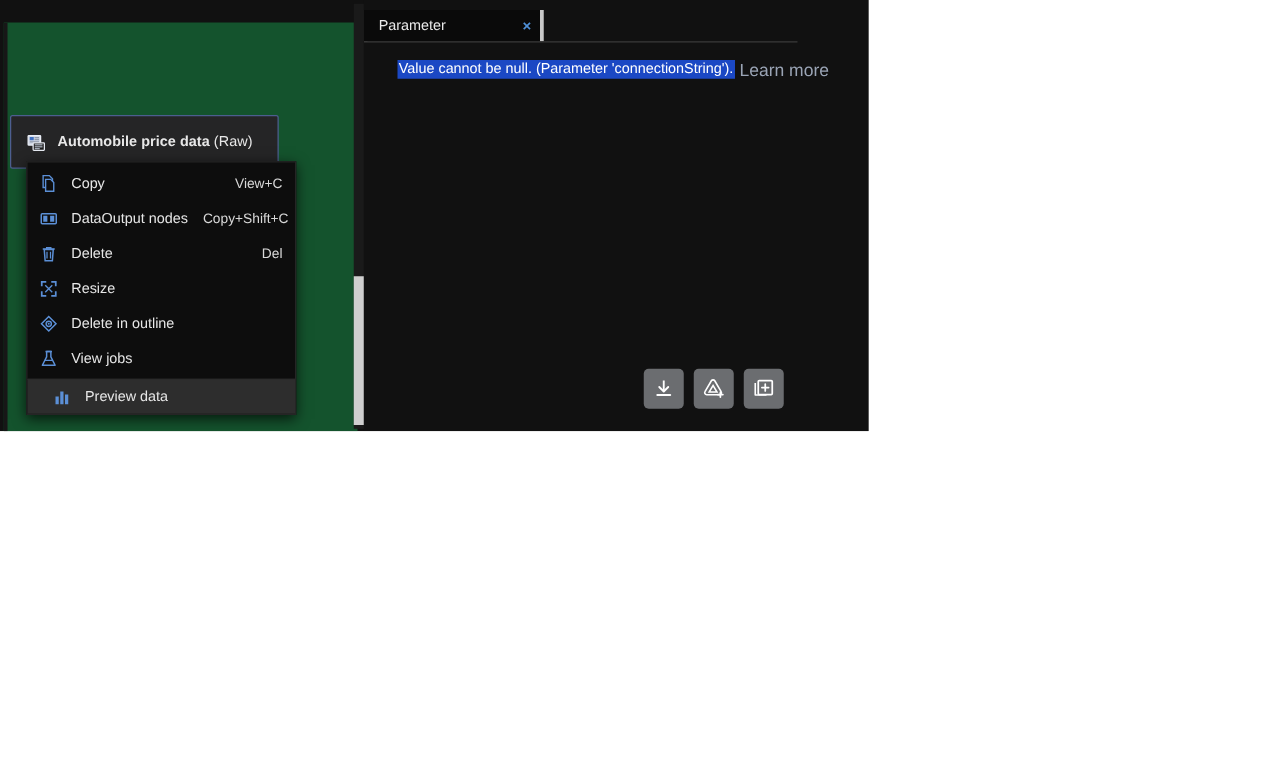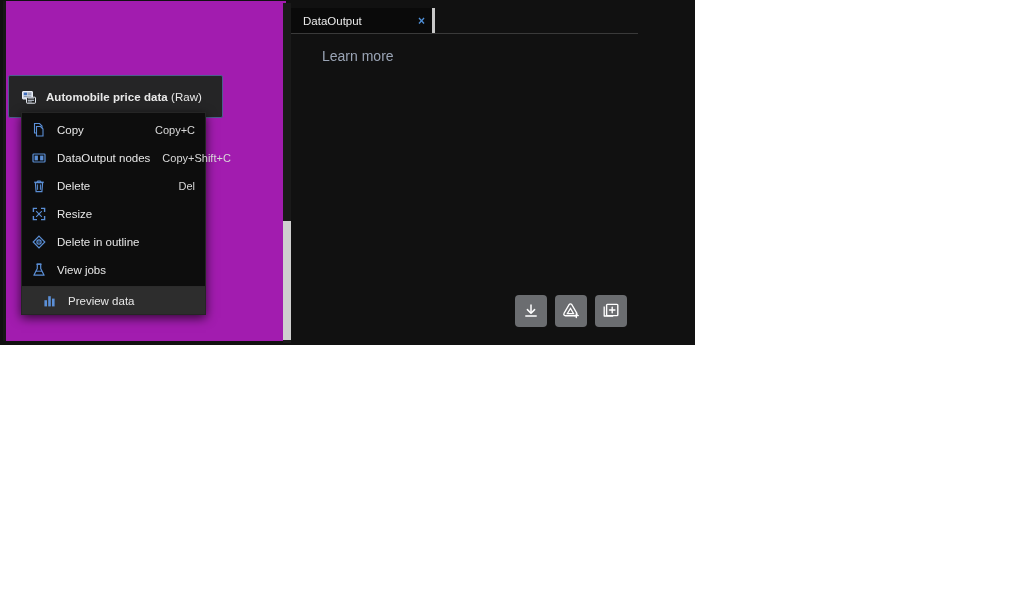--- a/index.html
+++ b/index.html
@@ -21,24 +21,24 @@
     left: 0; top: 0;
     width: 695px;
     height: 345px;
     background: #111111;
     overflow: hidden;
   }
 
   
   .canvas-pane {
     position: absolute;
-    left: 3px; top: 1px;
+    left: 3px; top: 18px;
     width: 283px;
     height: 340px;
-    background: #a21caf;
+    background: #14532d;
     overflow: hidden;
   }
   .canvas-left-strip {
     position: absolute;
     left: 0; top: 0;
     width: 3px; height: 340px;
     background: #171717;
   }
 
   
@@ -72,21 +72,21 @@
   }
   .node-card .node-title .suffix {
     font-weight: normal;
   }
 
   
   .ctx-menu {
     position: absolute;
     left: 18px;
     top: 111px;
-    width: 185px;
+    width: 216px;
     background: #0d0d0d;
     border: 1px solid #252525;
     box-shadow: 0 3px 10px rgba(0,0,0,0.7);
     padding: 3px 0 0 0;
     box-sizing: border-box;
     z-index: 40;
   }
   .ctx-item {
     display: flex;
     align-items: center;
@@ -285,21 +285,21 @@
     <div class="ctx-menu">
 
       <div class="ctx-item">
         <span class="ctx-icon">
           <svg width="16" height="16" viewBox="0 0 16 16">
             <path d="M3.5 1.5 h5 l2.5 2.5 v7 h-7.5 z" fill="none" stroke="#5b8fd6" stroke-width="1.1"></path>
             <path d="M5.5 4.5 h4 l2.5 2.5 v7 h-6.5 z" fill="#0d0d0d" stroke="#5b8fd6" stroke-width="1.1"></path>
           </svg>
         </span>
         <span class="ctx-label">Copy</span>
-        <span class="ctx-shortcut">Copy+C</span>
+        <span class="ctx-shortcut">View+C</span>
       </div>
 
       <div class="ctx-item">
         <span class="ctx-icon">
           <svg width="16" height="16" viewBox="0 0 16 16">
             <rect x="2" y="4" width="12" height="8" rx="0.8" fill="none" stroke="#5b8fd6" stroke-width="1.2"></rect>
             <rect x="3.6" y="5.6" width="3.3" height="4.8" fill="#5b8fd6"></rect>
             <rect x="9.1" y="5.6" width="3.3" height="4.8" fill="#5b8fd6"></rect>
           </svg>
         </span>
@@ -377,28 +377,29 @@
   </div>
 
   <div class="canvas-scroll-track"></div>
   <div class="canvas-scrollbar"></div>
 
   <div class="output-pane">
 
     <div class="tabstrip">
       <div class="tab-edge-l"></div>
       <div class="tab">
-        <span class="tab-label">DataOutput</span>
+        <span class="tab-label">Parameter</span>
         <span class="tab-close">×</span>
       </div>
       <div class="tab-edge-r"></div>
     </div>
     <div class="tab-underline"></div>
 
     <div class="error-row">
+      <span class="error-text">Value cannot be null. (Parameter 'connectionString').</span>
       <span class="error-link">Learn more</span>
     </div>
 
     <div class="fab-bar">
       <div class="fab">
         <span>
           <svg width="20" height="20" viewBox="0 0 20 20">
             <path d="M10 3.4 V12.0" stroke="#ffffff" stroke-width="1.5" fill="none"></path>
             <path d="M6.4 8.6 L10 12.2 L13.6 8.6" stroke="#ffffff" stroke-width="1.5" fill="none" stroke-linecap="round" stroke-linejoin="round"></path>
             <path d="M4.8 15.0 H15.2" stroke="#ffffff" stroke-width="1.5" fill="none" stroke-linecap="round"></path>

